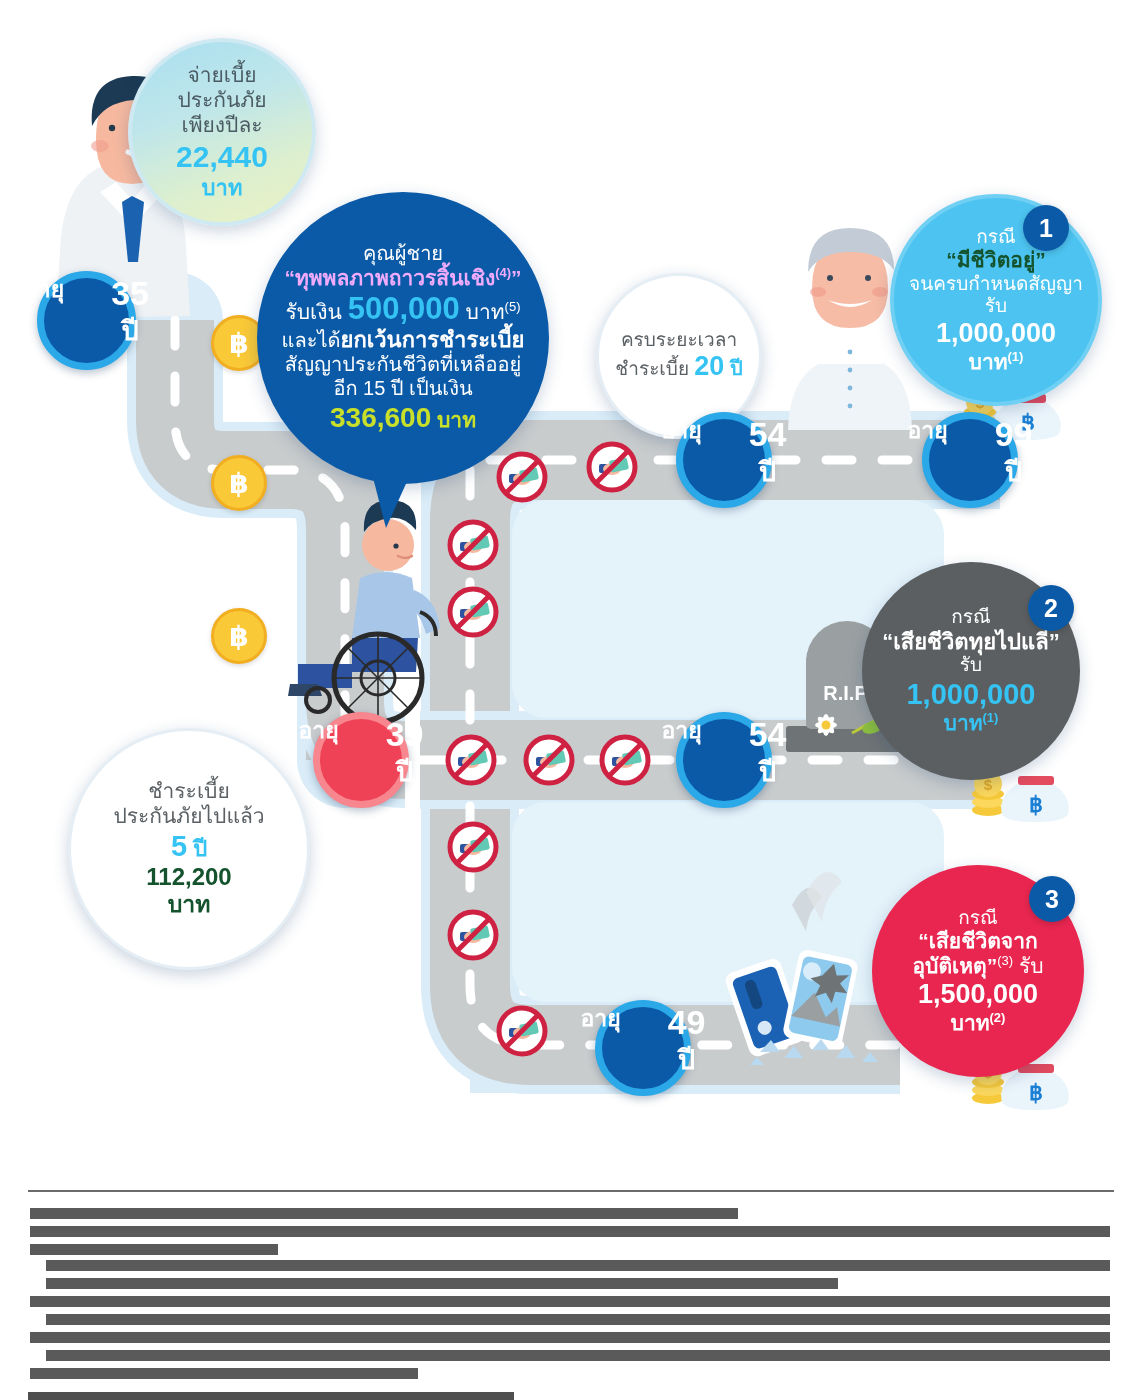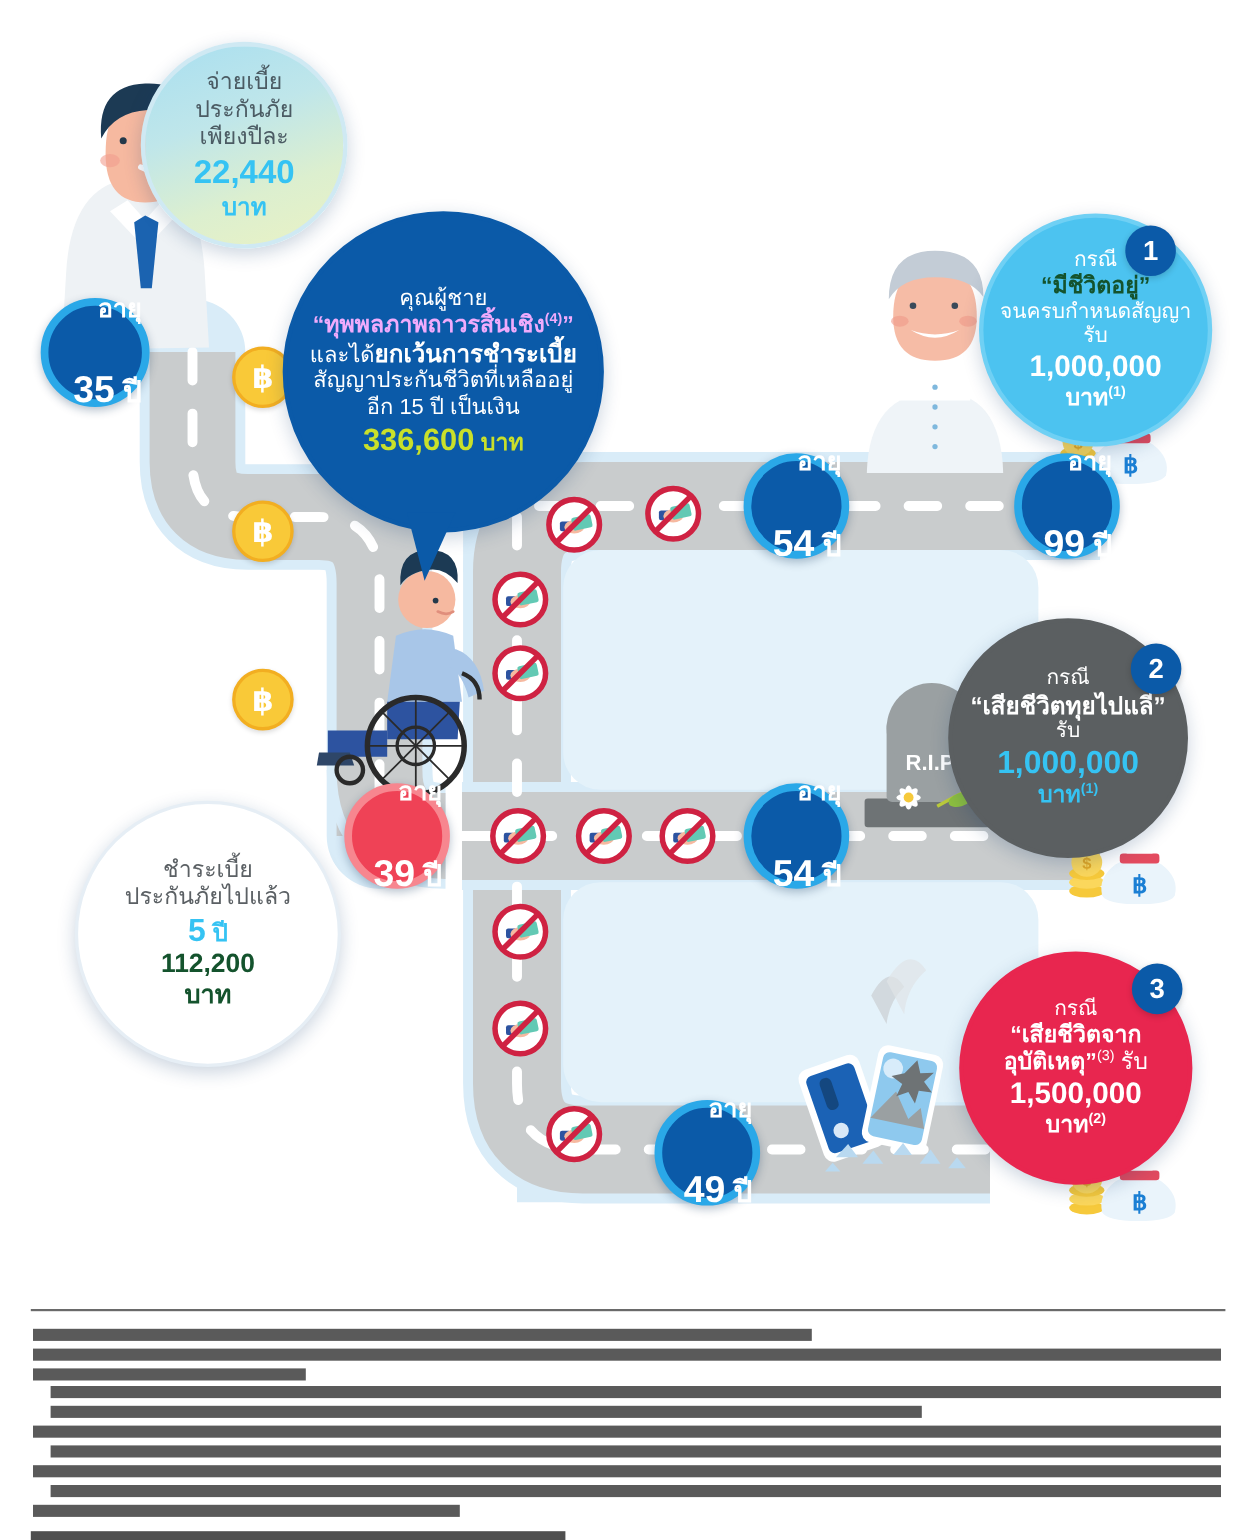--- a/index.html
+++ b/index.html
@@ -53,21 +53,21 @@
   .numbadge{
     position:absolute;width:46px;height:46px;border-radius:50%;
     background:#0b5aa8;color:#fff;font-weight:bold;font-size:25px;
     display:flex;align-items:center;justify-content:center;
     box-shadow:0 2px 6px rgba(0,0,0,.18);
   }
 
   
   .agemark{
     position:absolute;border-radius:50%;
-    display:flex;flex-direction:column;align-items:flex-end;justify-content:center;
+    display:flex;flex-direction:row;align-items:flex-start;justify-content:center;
     color:#fff;text-align:center;line-height:1.02;
     box-sizing:border-box;
     box-shadow:0 3px 9px rgba(10,45,85,.3);
     gap:47px;
   }
   .age-blue{background:#0b5aa8;border:7px solid #2aa8e8;}
   .age-red{background:#ef4256;border:7px solid #f7868f;}
   .agemark .a1{font-size:23px;font-weight:bold;}
   .agemark .a2{font-size:34px;font-weight:bold;margin-top:-2px;}
   .agemark .a2 .u{font-size:27px;}
@@ -413,29 +413,34 @@
       <span class="line">จ่ายเบี้ย</span>
       <span class="line">ประกันภัย</span>
       <span class="line">เพียงปีละ</span>
       <span class="line bold cy" style="font-size:30px;margin-top:2px;">22,440</span>
       <span class="line bold cy" style="font-size:22px;">บาท</span>
     </div>
 
     <div class="bubble b-darkblue bub-shadow" style="left:257px;top:192px;width:292px;height:292px;font-size:20px;padding:0 14px;">
       <span class="line">คุณผู้ชาย</span>
       <span class="line bold pink" style="font-size:21px;"><span>“ทุพพลภาพถาวรสิ้นเชิง</span><sup>(4)</sup><span>”</span></span>
+      <span class="line" style="font-size:21px;"><span>รับเงิน </span><span class="bold cy" style="font-size:31px;">500,000</span><span> บาท</span><sup>(5)</sup></span>
       <span class="line" style="font-size:20px;"><span>และได้</span><span class="bold" style="font-size:22px;">ยกเว้นการชำระเบี้ย</span></span>
       <span class="line">สัญญาประกันชีวิตที่เหลืออยู่</span>
       <span class="line">อีก 15 ปี เป็นเงิน</span>
       <span class="line"><span class="bold lime" style="font-size:28px;">336,600</span><span class="lime bold" style="font-size:21px;"> บาท</span></span>
     </div>
     <svg style="position:absolute;left:368px;top:466px;width:48px;height:70px;" viewBox="0 0 48 70">
       <path d="M2,0 L46,0 L18,62 Z" fill="#0b5aa8"></path>
     </svg>
 
+    <div class="bubble b-white bub-shadow" style="left:596px;top:273px;width:166px;height:166px;font-size:19px;color:#5b6064;">
+      <span class="line">ครบระยะเวลา</span>
+      <span class="line"><span>ชำระเบี้ย </span><span class="bold cy" style="font-size:27px;">20</span><span class="bold cy" style="font-size:20px;"> ปี</span></span>
+    </div>
 
     <div class="bubble b-white bub-shadow" style="left:68px;top:728px;width:242px;height:242px;font-size:21px;color:#5b6064;">
       <span class="line">ชำระเบี้ย</span>
       <span class="line">ประกันภัยไปแล้ว</span>
       <span class="line"><span class="bold cy" style="font-size:29px;">5</span><span class="bold cy" style="font-size:22px;"> ปี</span></span>
       <span class="line bold cy-dk" style="font-size:24px;">112,200</span>
       <span class="line bold cy-dk" style="font-size:23px;">บาท</span>
     </div>
 
     <div class="bubble b-lightblue bub-shadow" style="left:890px;top:194px;width:212px;height:212px;font-size:19px;padding:0 8px;">

